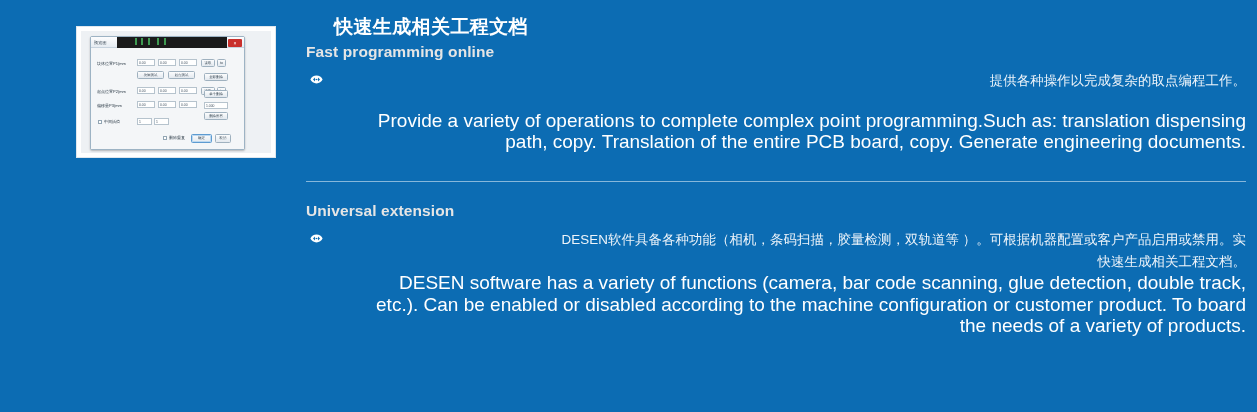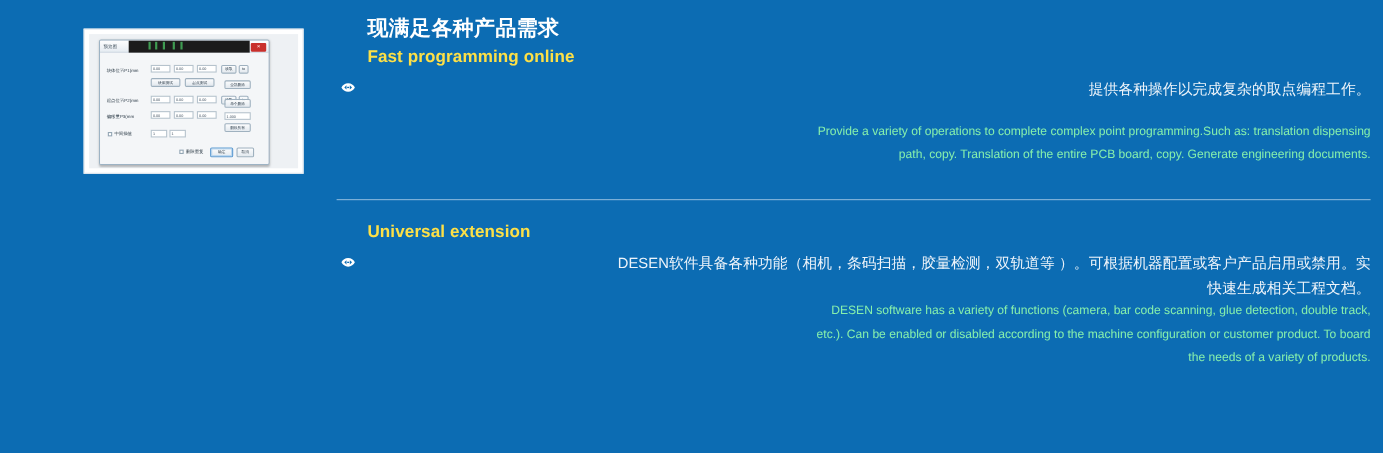--- a/index.html
+++ b/index.html
@@ -154,22 +154,21 @@
     letter-spacing: .4px;
     line-height: 26px;
     color: #ffffff;
     margin-left: 28px;
   }
   .head-en {
     font-size: 15.5px;
     font-weight: bold;
     letter-spacing: .1px;
     line-height: 22px;
-    color: #fde047;
-    margin-left: 28px;
+    color: #e5e5e5;
     margin-top: 1px;
   }
 
   .bullet-row {
     position: relative;
     margin-top: 7px;
     padding-left: 28px;
   }
   .bullet-icon {
     position: absolute;
@@ -183,23 +182,23 @@
 
   .para { margin: 0; text-align: right; }
   .line-cn {
     font-size: 13.4px;
     line-height: 21.5px;
     color: #eef4fa;
     letter-spacing: .1px;
     white-space: nowrap;
   }
   .line-en {
-    font-size: 11px;
+    font-size: 19px;
     line-height: 21.5px;
-    color: #86efac;
+    color: #ffffff;
     letter-spacing: 0px;
     white-space: nowrap;
   }
 
   .divider {
     position: absolute;
     left: 306px;
     top: 181px;
     width: 940px;
     height: 1px;
@@ -267,21 +266,21 @@
       </div>
     </div>
   </div>
 </div>
 
 <div class="divider"></div>
 
 <div class="content">
 
   <div class="section section-1">
-    <div class="head-cn">现满足各种产品需求</div>
+    <div class="head-cn">快速生成相关工程文档</div>
     <div class="head-en">Fast programming online</div>
     <div class="bullet-row">
       <span class="bullet-icon">
         <svg width="13" height="9" viewBox="0 0 13 9" fill="none">
           <path d="M6.5 0.6 C9.2 0.6 11.6 2.2 12.6 4.5 C11.6 6.8 9.2 8.4 6.5 8.4 C3.8 8.4 1.4 6.8 0.4 4.5 C1.4 2.2 3.8 0.6 6.5 0.6 Z" fill="#ffffff"></path>
           <path d="M3.0 4.5 L5.0 2.6 L5.0 6.4 Z" fill="#0c6cb3"></path>
           <path d="M10.0 4.5 L8.0 2.6 L8.0 6.4 Z" fill="#0c6cb3"></path>
           <rect x="5.6" y="3.9" width="1.8" height="1.2" fill="#0c6cb3"></rect>
         </svg>
       </span>

